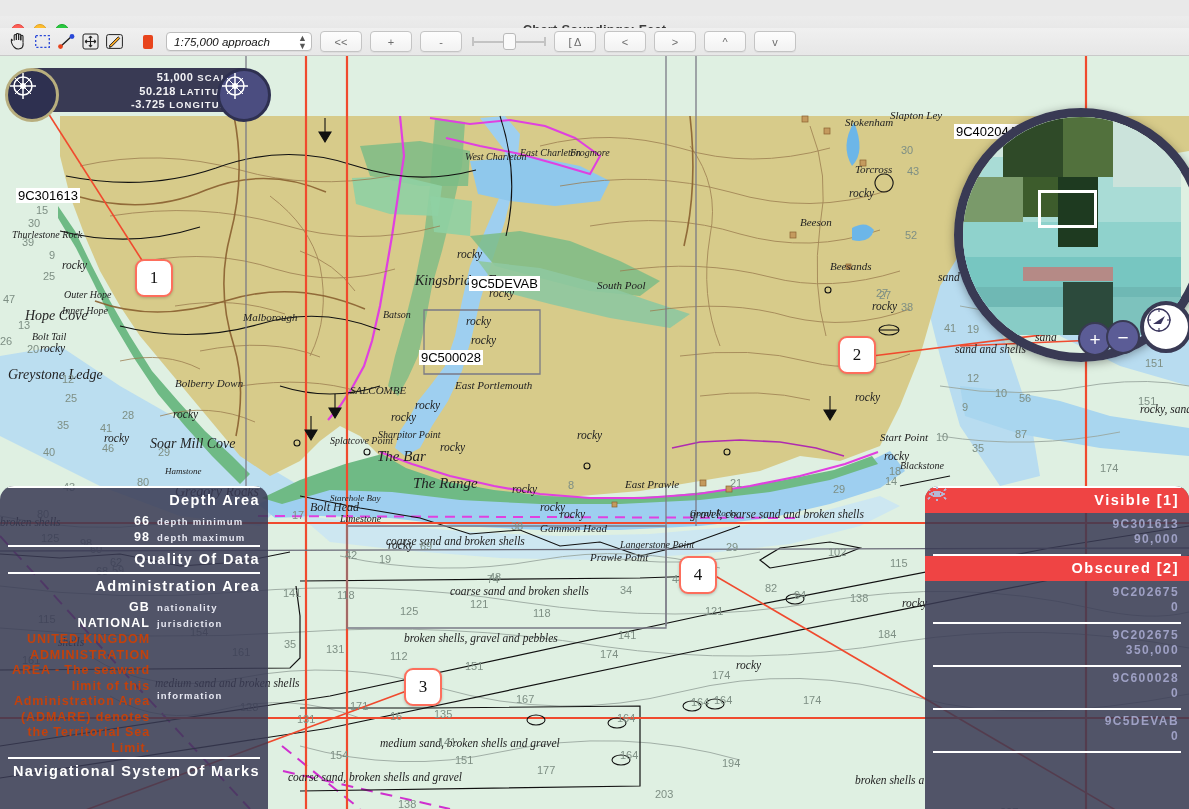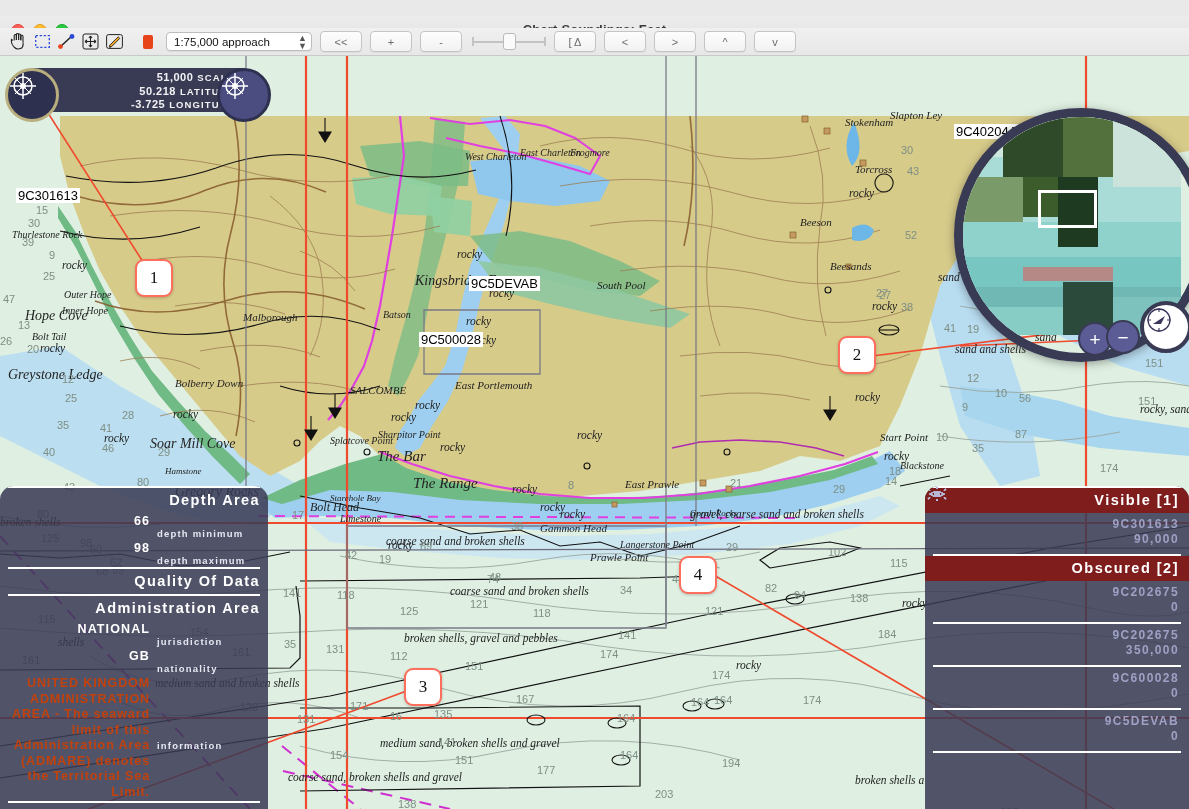--- a/index.html
+++ b/index.html
@@ -42,21 +42,21 @@
   .tool svg{display:block;}
   .tsep{width:10px;}
   .stopbtn{width:20px;height:19px;display:flex;align-items:center;justify-content:center;margin-right:8px;}
   .stopbtn i{display:block;width:10px;height:14px;background:#e8441c;border-radius:2px;}
   .scalesel{
     width:146px;height:19px;background:#fff;border:1px solid #bdbdbd;border-radius:4px;
     font-size:11.5px;color:#111;display:flex;align-items:center;
     padding:0 4px 0 7px;box-sizing:border-box;position:relative;
     box-shadow:0 1px 0 rgba(0,0,0,.05);
   }
-  .scalesel span{flex:1;overflow:hidden;white-space:nowrap;}
+  .scalesel span{flex:1;overflow:hidden;white-space:nowrap;font-style:italic;}
   .stepper{font-size:9px;line-height:8px;color:#555;text-align:center;}
   .tbtn{
     height:19px;min-width:26px;padding:0 7px;margin-left:8px;
     background:linear-gradient(#fdfdfd,#f2f2f2);
     border:1px solid #c4c4c4;border-radius:4px;
     font-size:11px;color:#6d6d6d;display:flex;align-items:center;justify-content:center;
     box-shadow:0 1px 0 rgba(0,0,0,.04);
   }
   .slidewrap{margin-left:10px;display:flex;align-items:center;width:74px;}
   .slidewrap .bar{height:2px;background:#c3c3c3;flex:1;}
@@ -142,29 +142,29 @@
   .panel-left{left:0;top:430px;width:268px;height:379px;border-radius:14px;}
   .panel-right{left:925px;top:430px;width:264px;height:379px;border-radius:14px;}
 
   .sect-title{
     text-align:right;font-size:14.5px;font-weight:bold;letter-spacing:1.4px;
     padding:4px 8px 5px 8px;color:#fff;
   }
   .hr{height:2px;background:#fff;margin:0 8px;}
   .row{display:flex;justify-content:flex-end;align-items:flex-start;padding:1px 8px;gap:7px;}
   .row .val{font-size:12.5px;font-weight:bold;letter-spacing:1.1px;color:#fff;text-align:right;}
-  .row .key{font-size:9.5px;font-weight:bold;letter-spacing:1.2px;color:#e7e8f2;width:103px;text-align:left;padding-top:2px;margin-top:12px;}
+  .row .key{font-size:9.5px;font-weight:bold;letter-spacing:1.2px;color:#e7e8f2;width:103px;text-align:left;padding-top:2px;}
   .blocktxt{
     font-size:12.5px;font-weight:bold;letter-spacing:.9px;color:#c2410c;
     text-align:right;line-height:15.5px;
   }
 
   
   .rhead{
-    background:#7f1d1d;text-align:right;color:#fff;font-weight:bold;
+    background:#ef4444;text-align:right;color:#fff;font-weight:bold;
     font-size:14.5px;letter-spacing:1.5px;padding:4px 10px 5px 0;
   }
   .rrow{padding:4px 10px 6px 0;text-align:right;}
   .rrow .cid{font-size:12px;font-weight:bold;letter-spacing:1.4px;color:#9ea0c4;line-height:15px;}
   .rrow .csc{font-size:12px;font-weight:bold;letter-spacing:1.4px;color:#9ea0c4;line-height:15px;padding-left:48px;}
   .rrow .eye{margin-top:1px;}
   .whr{height:2px;background:#fff;margin:0 8px;}
 </style>
 </head>
 <body>
@@ -605,21 +605,21 @@
           <text x="96" y="519" class="sound">68</text>
           <text x="90" y="497" class="sound">60</text>
           <text x="110" y="510" class="sound">62</text>
           <text x="112" y="518" class="sound">59</text>
         </g>
     </svg>
 
     <div id="idtags">
         <div class="idtag" style="left: 16px; top: 132px;">9C301613</div>
         <div class="idtag" style="left: 469px; top: 220px;">9C5DEVAB</div>
-        <div class="idtag" style="left: 419px; top: 276px;">9C500028</div>
+        <div class="idtag" style="left: 419px; top: 294px;">9C500028</div>
         <div class="idtag" style="left: 954px; top: 68px;">9C40204A</div>
       </div>
 
     <div id="markers">
         <div class="marker" style="left: 135px; top: 203px;">1</div>
         <div class="marker" style="left: 838px; top: 280px;">2</div>
         <div class="marker" style="left: 404px; top: 612px;">3</div>
         <div class="marker" style="left: 679px; top: 500px;">4</div>
       </div>
 
@@ -699,26 +699,26 @@
           </div>
           <div class="row">
             <div class="val">98</div>
             <div class="key">depth maximum</div>
           </div>
           <div class="hr"></div>
           <div class="sect-title">Quality Of Data</div>
           <div class="hr"></div>
           <div class="sect-title">Administration Area</div>
           <div class="row">
+            <div class="val">GB</div>
+            <div class="key">nationality</div>
+          </div>
+          <div class="row">
             <div class="val">NATIONAL</div>
             <div class="key">jurisdiction</div>
-          </div>
-          <div class="row">
-            <div class="val">GB</div>
-            <div class="key">nationality</div>
           </div>
           <div class="row">
             <div class="blocktxt" style="flex: 1 1 0%;">UNITED KINGDOM ADMINISTRATION AREA -  The seaward limit of this Administration Area (ADMARE) denotes the Territorial Sea Limit.</div>
             <div class="key" style="align-self: center;">information</div>
           </div>
           <div class="hr"></div>
           <div class="sect-title">Navigational System Of Marks</div>
         </div>
 
     </div>

